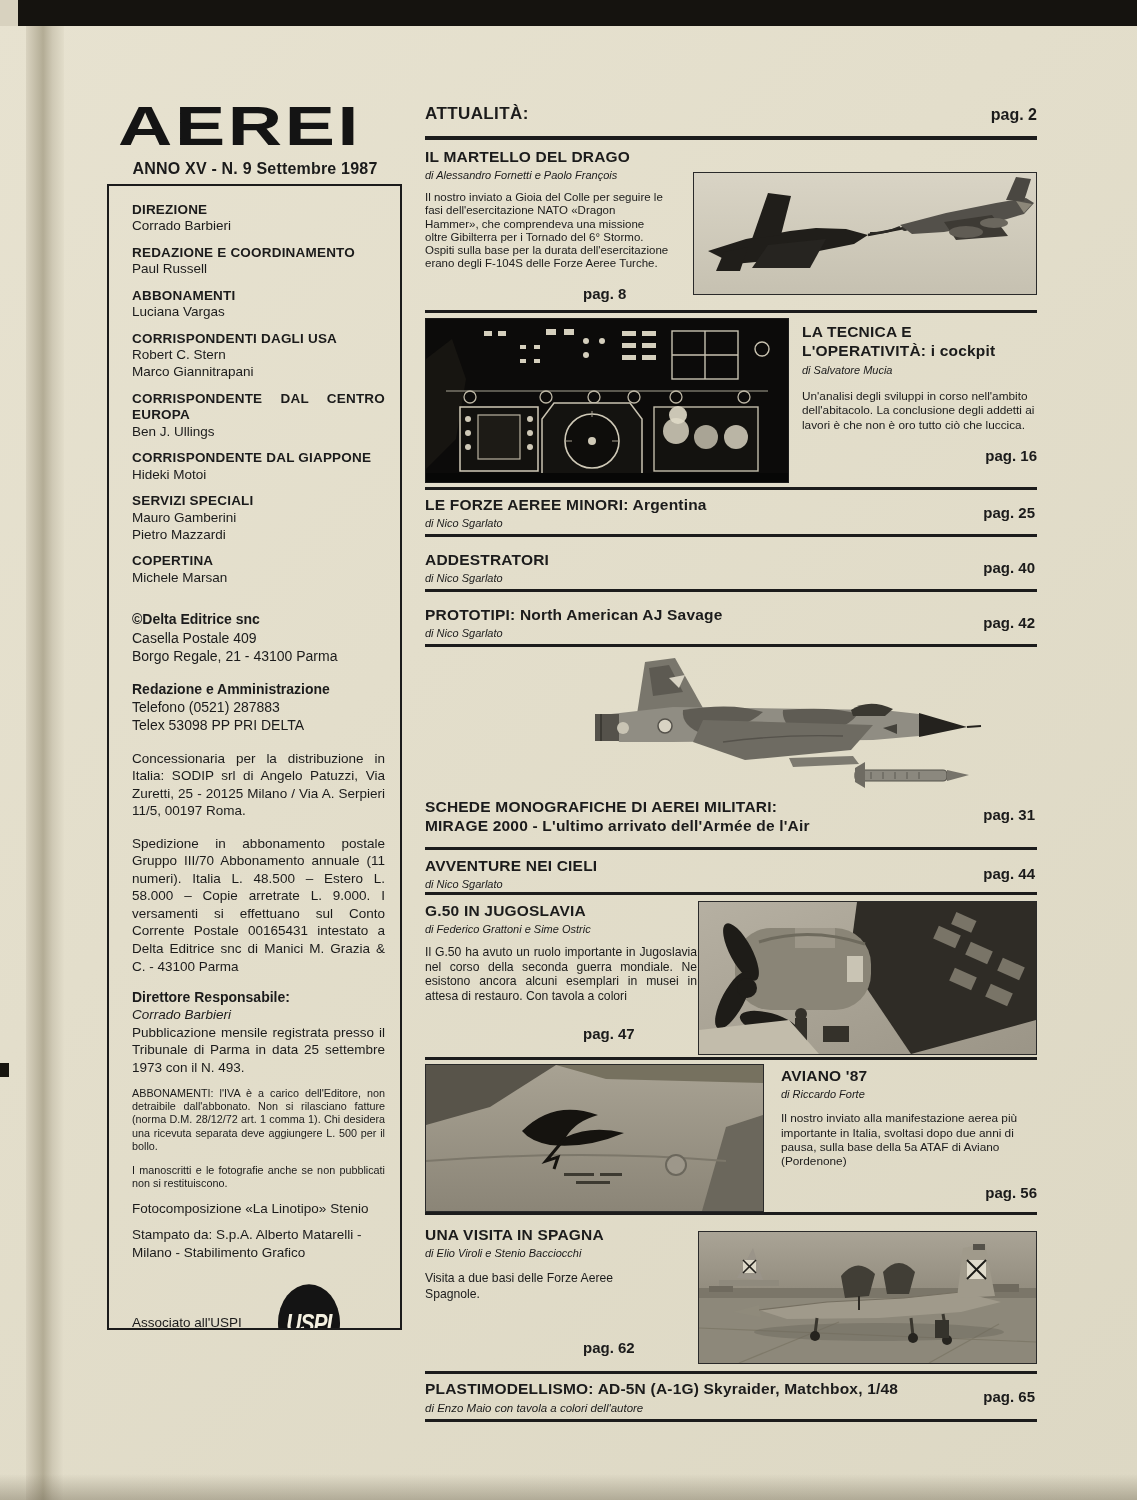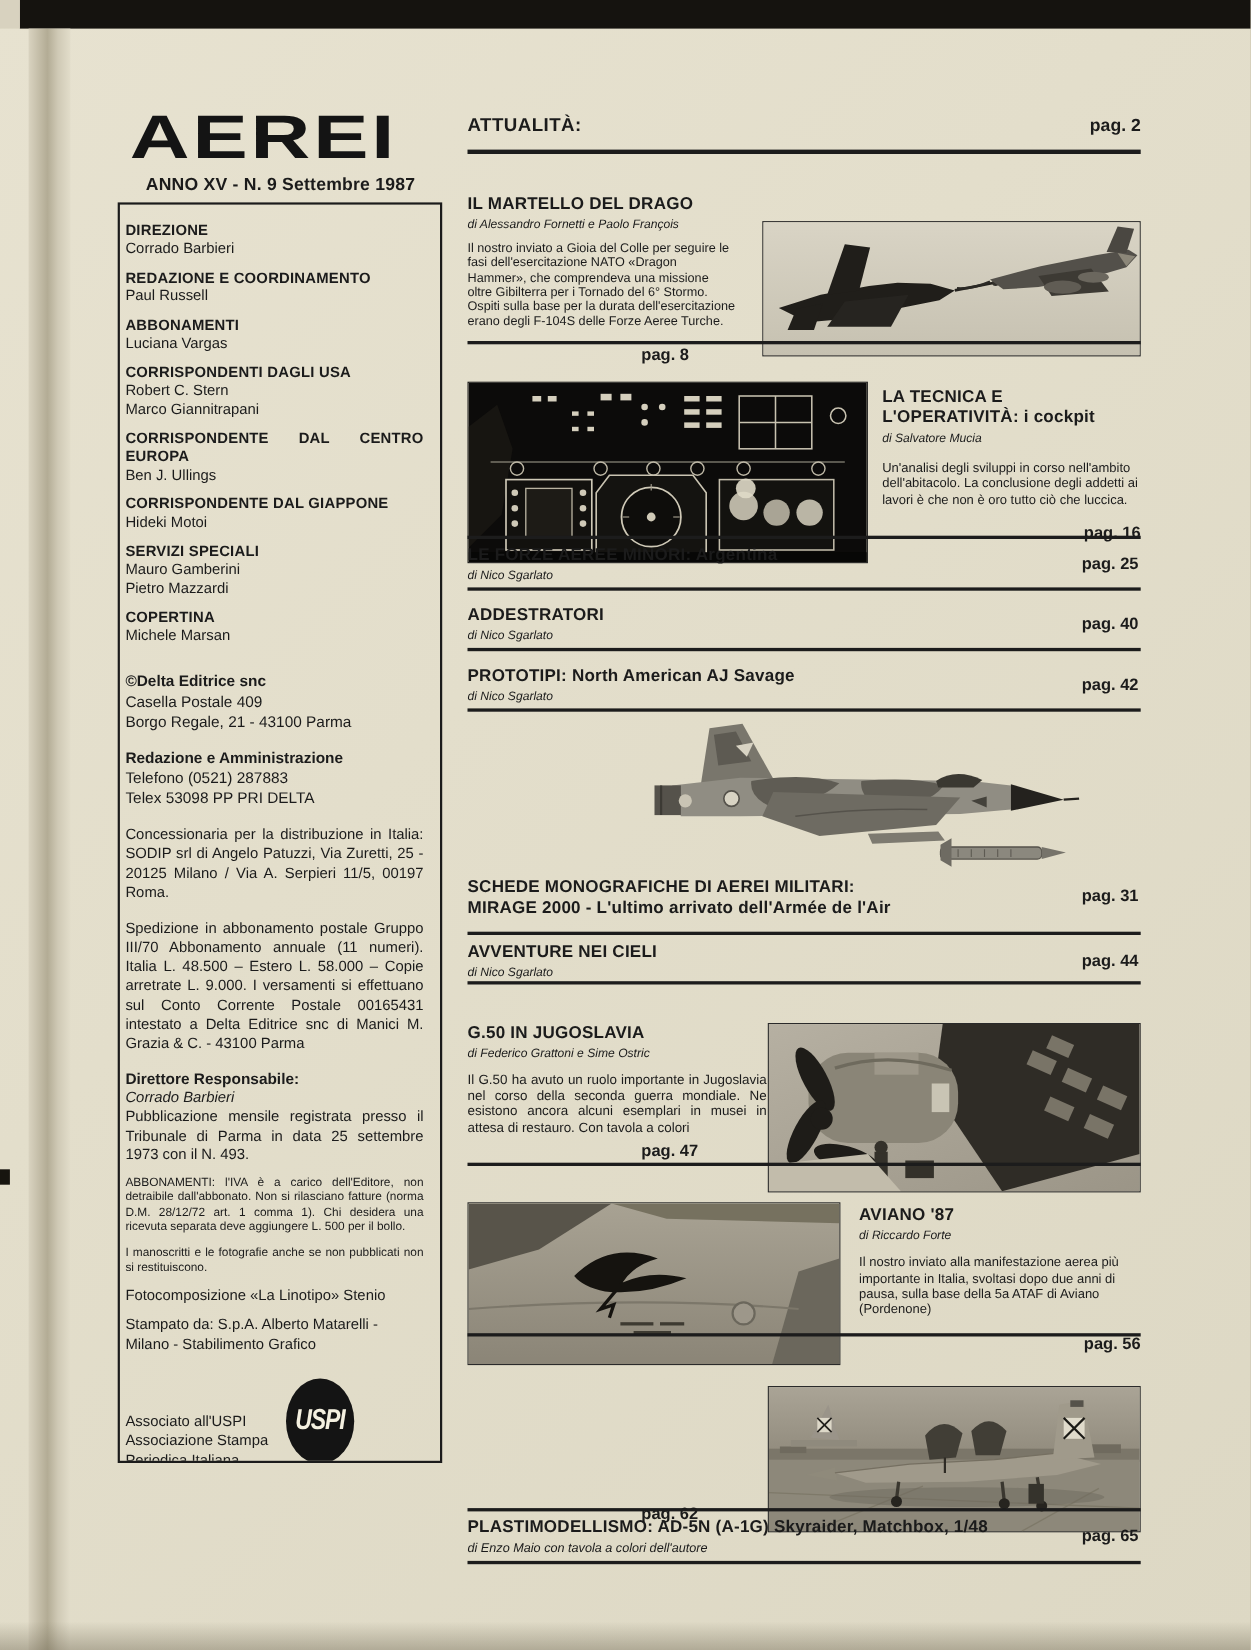--- a/index.html
+++ b/index.html
@@ -26,21 +26,21 @@
   
   .logo{
     position:absolute;left:118px;top:96px;width:288px;height:58px;
     font-size:57px;font-weight:900;letter-spacing:2px;line-height:58px;color:#141414;
     transform:scaleX(1.32) scaleY(.98);transform-origin:left center;white-space:nowrap;
   }
   .issue{position:absolute;left:108px;top:160px;width:294px;text-align:center;
     font-size:16px;font-weight:bold;letter-spacing:.2px;}
   .staff-box{
     position:absolute;left:107px;top:184px;width:295px;height:1146px;
-    border:2px solid #1b1b1b;box-sizing:border-box;padding:16px 15px 10px 5px;
+    border:2px solid #1b1b1b;box-sizing:border-box;padding:16px 15px 10px 23px;
     overflow:hidden;
   }
   .sec{margin-bottom:10px;}
   .sec-title{font-weight:bold;font-size:13.5px;line-height:1.2;letter-spacing:.2px;}
   .sec-title.just{text-align:justify;}
   .sec-name{font-size:13.5px;line-height:1.25;}
 
   .delta-wrap{margin:24px auto 0 auto;width:212px;text-align:center;}
   .delta-box{display:flex;align-items:stretch;border:2px solid #141414;height:46px;background:#f2eedd;}
   .delta-text{flex:1;display:flex;align-items:center;justify-content:center;
@@ -72,21 +72,21 @@
     justify-content:space-between;align-items:flex-end;}
   .toc-header-label{font-size:17px;font-weight:bold;letter-spacing:.4px;}
   .toc-header-page{font-size:16px;font-weight:bold;}
 
   .t-title{font-weight:bold;font-size:15.5px;letter-spacing:.2px;line-height:1.25;}
   .t-author{font-style:italic;font-size:11px;margin-top:3px;}
   .t-author2{font-style:italic;font-size:11.5px;margin-top:4px;}
   .t-page{font-weight:bold;font-size:15px;}
   .t-sum{font-size:11.5px;line-height:1.14;margin-top:10px;}
 
-  .art{position:absolute;left:0;width:612px;margin-top:29px;}
+  .art{position:absolute;left:0;width:612px;}
   .art-martello{top:147px;height:163px;}
   .m-text{position:absolute;left:0;top:0;width:250px;}
   .m-sum{width:244px;}
   .m-page{position:absolute;left:158px;top:138px;}
   .m-photo{position:absolute;right:0;top:25px;width:342px;height:121px;border:1px solid #2a2a2a;}
 
   .art-tecnica{top:318px;height:166px;}
   .k-photo{position:absolute;left:0;top:0;width:362px;height:163px;border:1px solid #1a1a1a;}
   .k-text{position:absolute;left:377px;top:4px;width:235px;}
   .k-sum{font-size:11.8px;line-height:1.22;margin-top:13px;}
@@ -101,21 +101,21 @@
   .row-plasti{top:1379px;}
 
   .mirage-fig{position:absolute;left:128px;top:650px;width:455px;height:146px;}
 
   .row-schede{top:797px;}
   .schede-page{position:absolute;right:2px;top:20px;}
 
   .art-g50{top:901px;height:154px;}
   .g-text{position:absolute;left:0;top:0;width:280px;}
   .g-sum{width:272px;text-align:justify;font-size:12.2px;line-height:1.18;margin-top:10px;}
-  .g-page{position:absolute;left:158px;top:108px;}
+  .g-page{position:absolute;left:158px;top:124px;}
   .g-photo{position:absolute;right:0;top:0;width:337px;height:152px;border:1px solid #2a2a2a;}
 
   .art-aviano{top:1064px;height:146px;}
   .a-photo{position:absolute;left:0;top:0;width:337px;height:146px;border:1px solid #2a2a2a;}
   .a-text{position:absolute;left:356px;top:2px;width:256px;}
   .a-sum{font-size:11.8px;line-height:1.2;margin-top:11px;}
   .a-page{margin-top:16px;text-align:right;}
 
   .art-spagna{top:1221px;height:148px;}
   .s-text{position:absolute;left:0;top:4px;width:260px;}
@@ -480,20 +480,25 @@
       <div class="a-text">
         <div class="t-title">AVIANO '87</div>
         <div class="t-author">di Riccardo Forte</div>
         <div class="a-sum">Il nostro inviato alla manifestazione aerea più importante in Italia, svoltasi dopo due anni di pausa, sulla base della 5a ATAF di Aviano (Pordenone)</div>
         <div class="t-page a-page">pag. 56</div>
       </div>
     </div>
     <div class="rule" style="top:1212px;"></div>
 
     <div class="art art-spagna">
+      <div class="s-text">
+        <div class="t-title">UNA VISITA IN SPAGNA</div>
+        <div class="t-author">di Elio Viroli e Stenio Bacciocchi</div>
+        <div class="t-sum s-sum">Visita a due basi delle Forze Aeree Spagnole.</div>
+      </div>
       <div class="t-page s-page">pag. 62</div>
       <svg class="s-photo" viewBox="0 0 337 131" preserveAspectRatio="none">
         <defs>
           <linearGradient id="spsky" x1="0" y1="0" x2="0" y2="1">
             <stop offset="0" stop-color="#aaa496"></stop>
               <stop offset="1" stop-color="#918b7d"></stop>
           </linearGradient>
         </defs>
         <rect width="337" height="62" fill="url(#spsky)"></rect>
         <rect y="56" width="337" height="12" fill="#7b7669"></rect>

